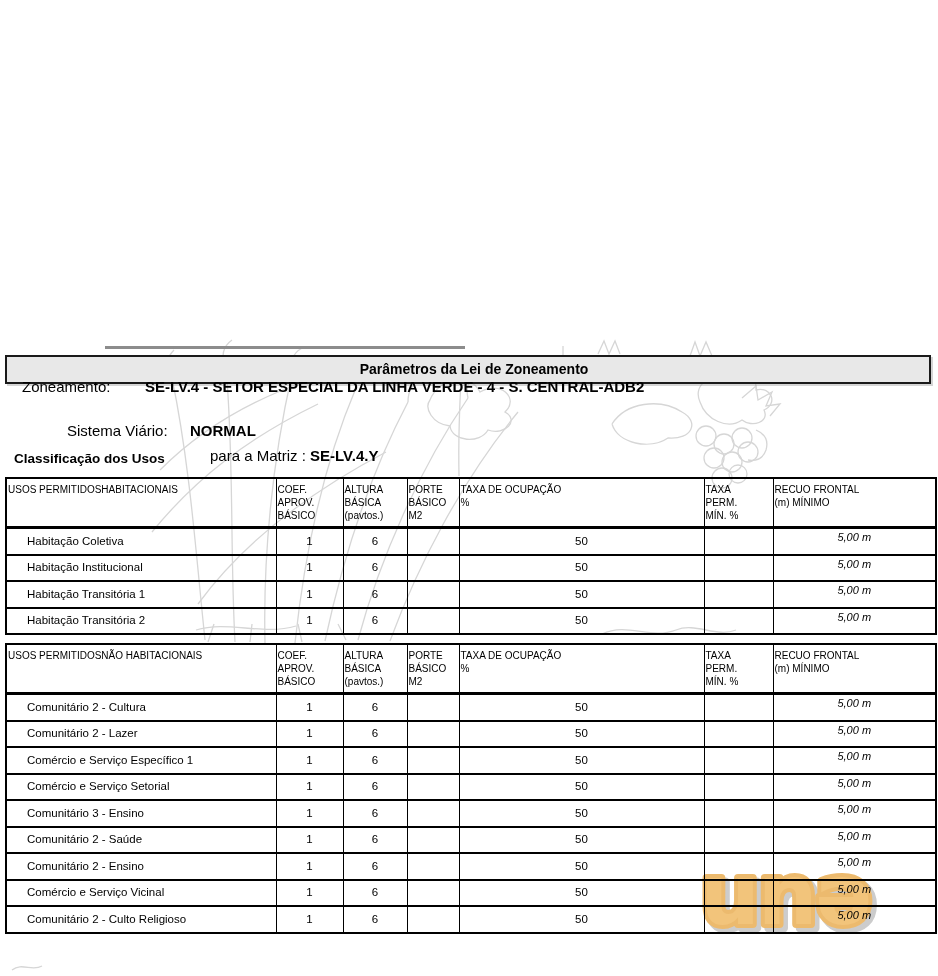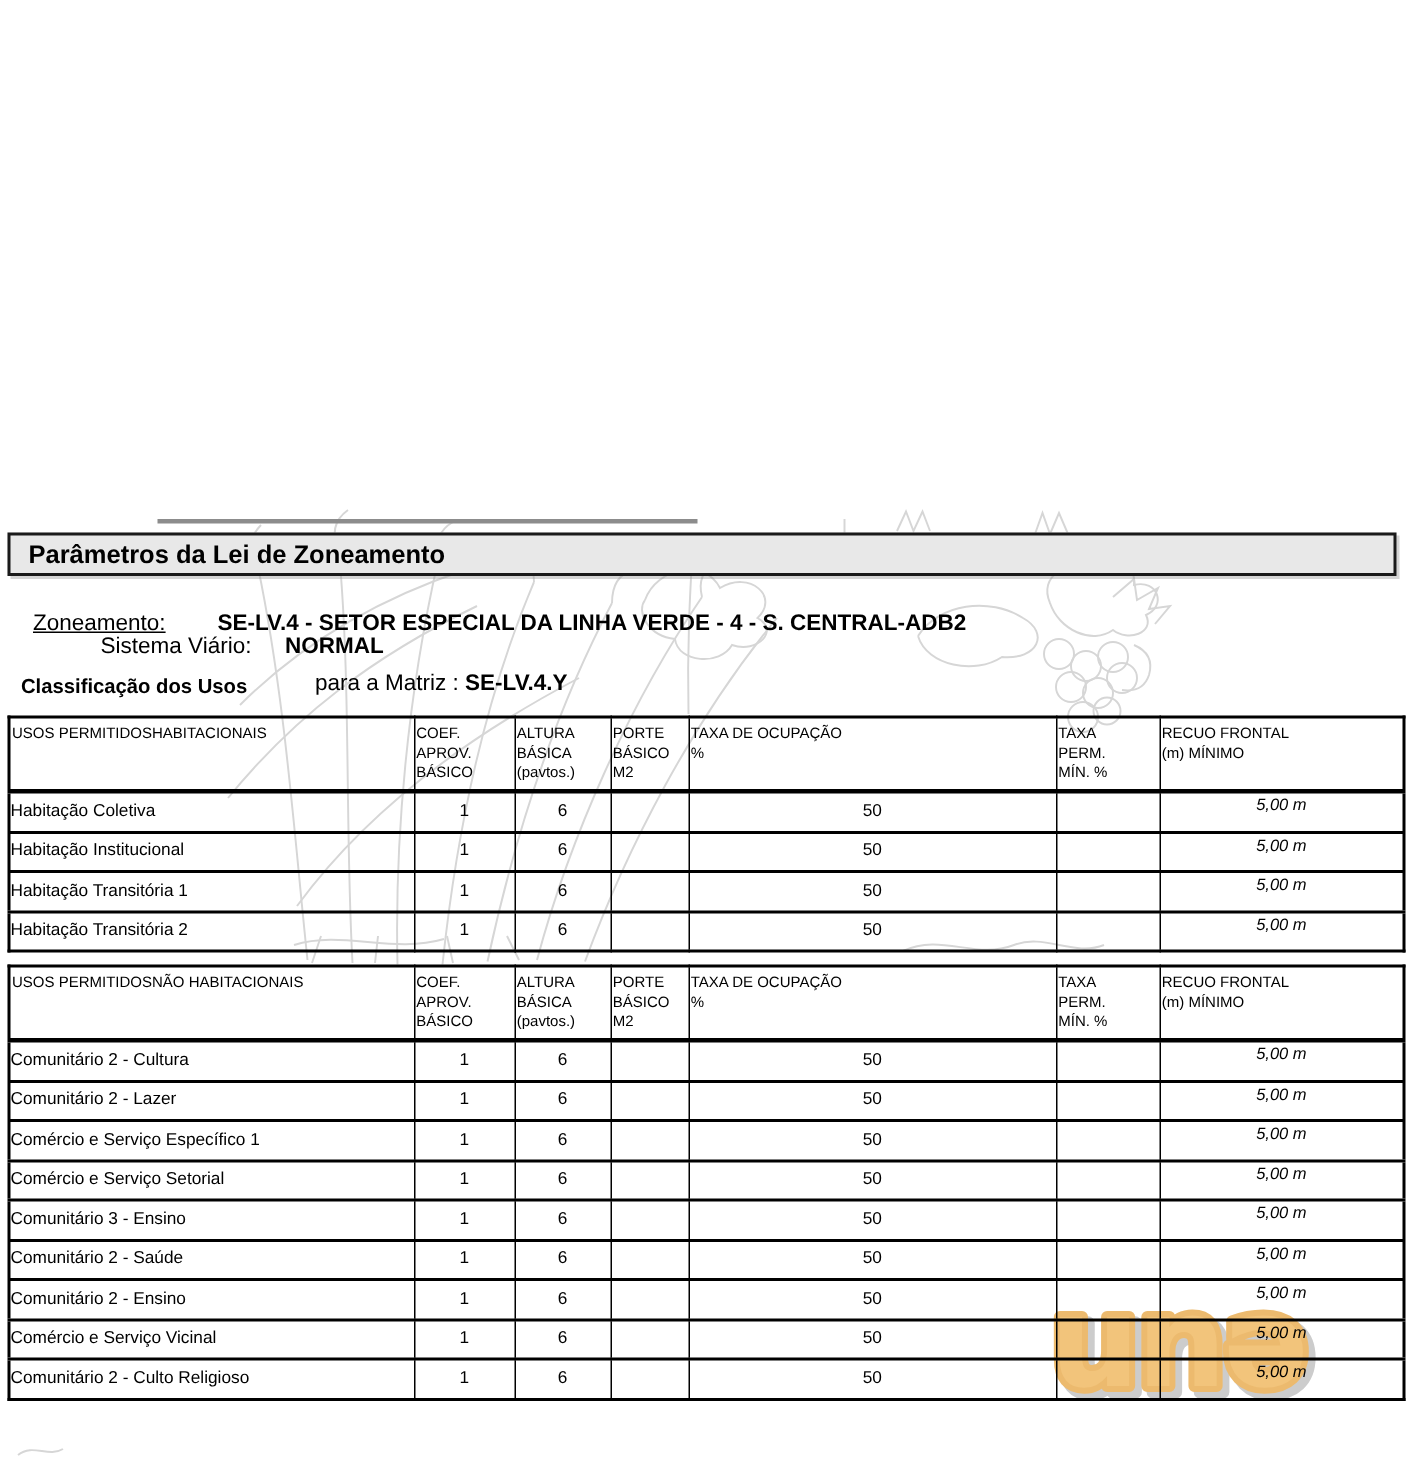--- a/index.html
+++ b/index.html
@@ -28,24 +28,24 @@
   .logo .logo-shadow{fill:var(--logo-shadow);stroke:var(--logo-shadow);stroke-width:9;stroke-linejoin:round;opacity:.5;}
   .logo .logo-main{fill:var(--logo-color);stroke:#ecba6e;stroke-width:8;stroke-linejoin:round;paint-order:stroke;}
 
   .grayline{position:absolute;left:105px;top:346px;width:360px;height:3px;background:var(--divider-color);z-index:2;}
 
   .titlebar{
     position:absolute;left:5px;top:355px;width:926px;height:29px;box-sizing:border-box;
     background:var(--title-bar-bg);border:2px solid #1a1a1a;z-index:2;
     box-shadow:2px 2px 0 rgba(150,150,150,.4);
   }
-  .titlebar span{display:block;padding-left:12px;font-weight:bold;font-size:17px;line-height:25px;}
+  .titlebar span{display:block;padding-left:12px;font-weight:bold;font-size:14px;line-height:25px;text-align:center;}
 
   .info-line{position:absolute;left:22px;z-index:2;font-size:15px;line-height:20px;white-space:nowrap;}
-  #line-zoneamento{top:406px;text-decoration:underline;}
+  #line-zoneamento{top:377px;}
   #line-sistema{top:421px;margin-left:45px;}
   .info-line .val{position:absolute;left:123px;top:0;font-weight:bold;}
   #line-class{position:absolute;left:14px;top:447px;z-index:2;white-space:nowrap;}
   #line-class .class-label{font-weight:bold;font-size:13.5px;position:relative;top:2px;}
   #line-class .matriz-wrap{position:absolute;left:196px;top:0;font-size:15px;}
   #line-class .matriz-value{font-weight:bold;}
 
   table{
     position:absolute;left:5px;width:930px;table-layout:fixed;
     border-collapse:collapse;background:transparent;z-index:2;
@@ -54,21 +54,21 @@
   #table1{top:477px;}
   #table2{top:643px;}
   th,td{border-left:1.5px solid var(--border-color);overflow:hidden;}
   thead tr{border-bottom:3px solid var(--border-color);}
   tbody tr{border-top:2px solid var(--border-color);}
   th{
     height:42px;vertical-align:top;padding-top:4px;text-align:left;
     font-weight:normal;font-size:10px;line-height:13px;white-space:pre-line;
   }
   td{height:22.5px;font-size:11.5px;text-align:center;vertical-align:middle;padding:0;line-height:13px;}
-  td.col-uso{text-align:left;padding-left:0;}
+  td.col-uso{text-align:left;padding-left:20px;}
   td.col-recuo{vertical-align:top;padding-top:2px;font-size:11px;font-style:italic;}
 </style>
 </head>
 <body>
 
 <div class="page">
 
   <svg class="watermark" width="938" height="976" viewBox="0 0 938 976">
 
     <path d="M205,640 C196,555 190,465 172,378"></path>

